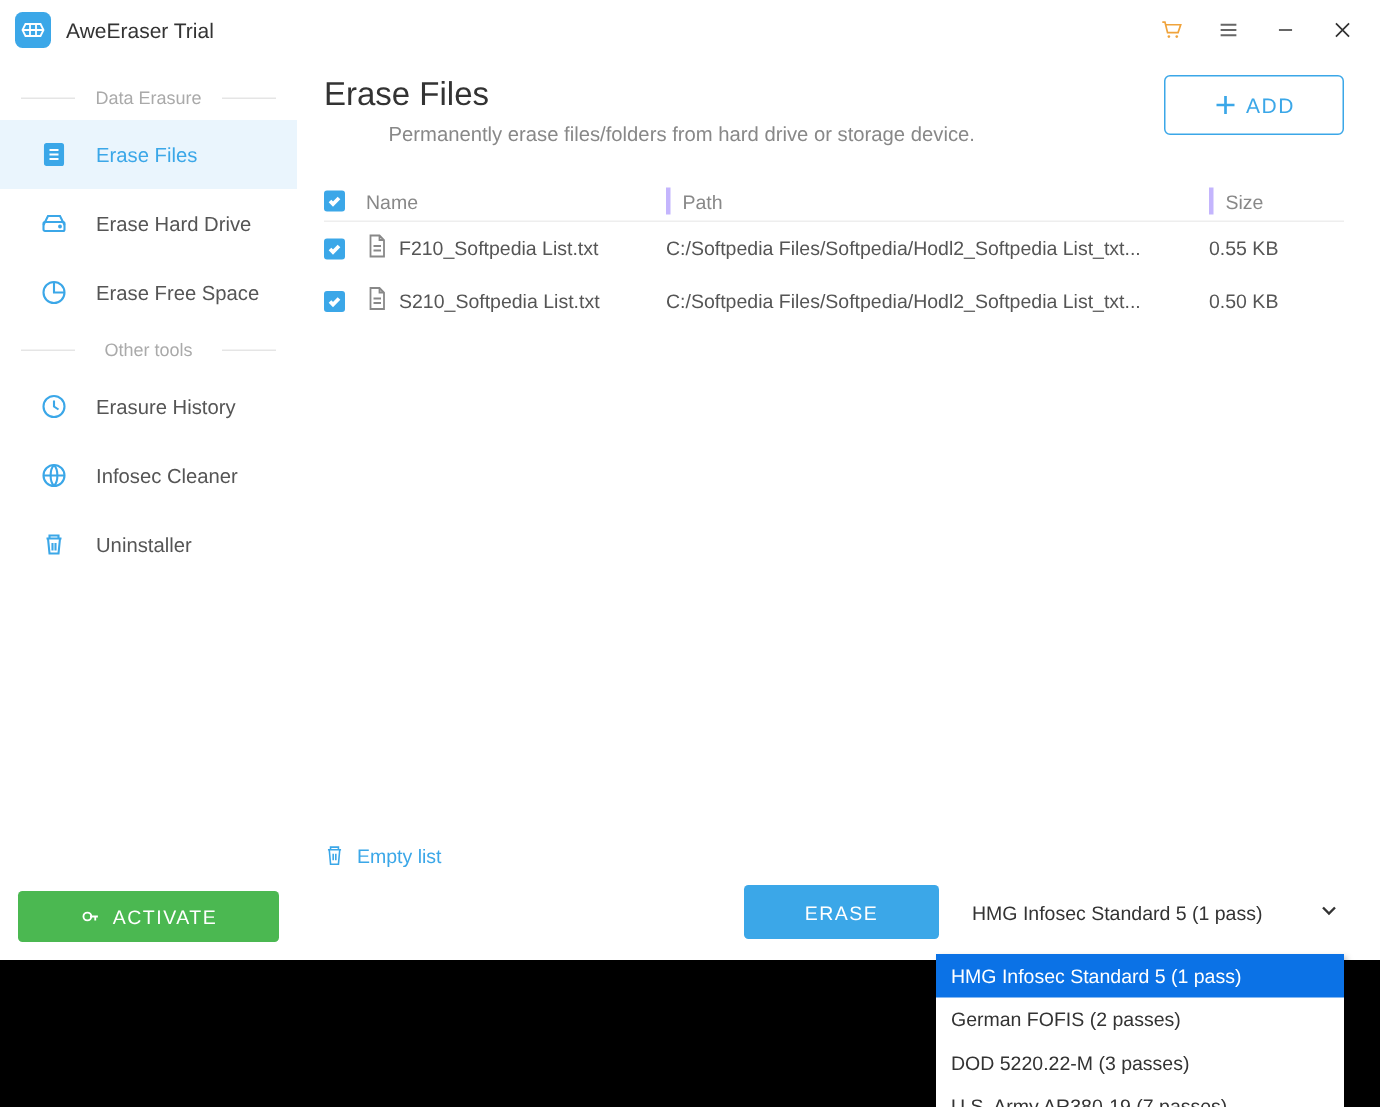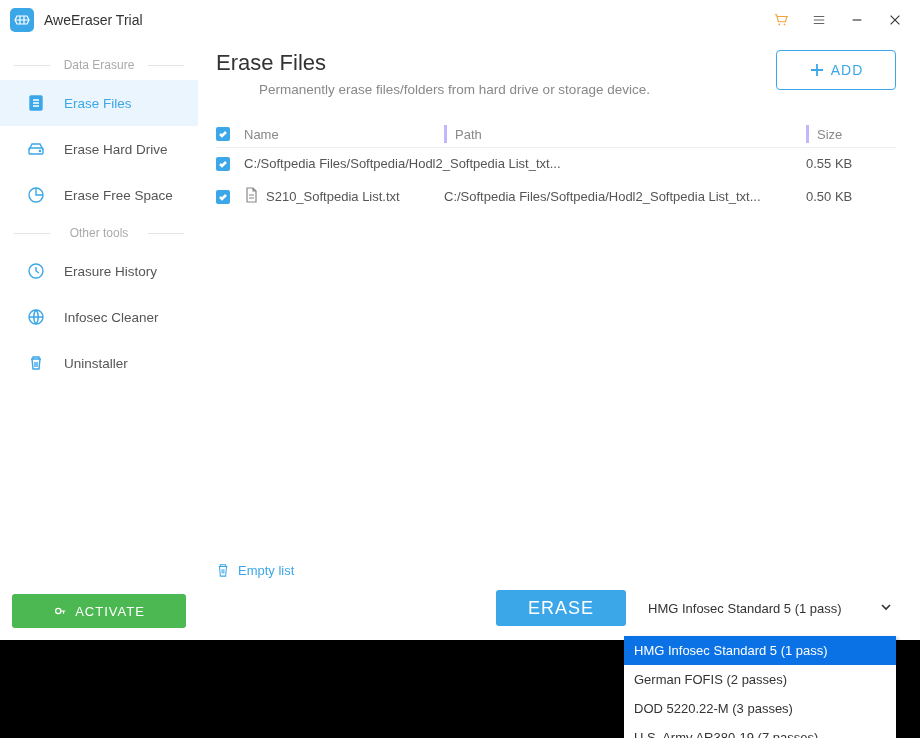--- a/index.html
+++ b/index.html
@@ -53,21 +53,21 @@
 .row .col-name { gap: 8px; }
 .checkbox { width: 14px; height: 14px; background: #3ba7e8; border-radius: 2px; display: flex; align-items: center; justify-content: center; }
 .checkbox svg { width: 10px; height: 10px; stroke: #fff; stroke-width: 2.5; fill: none; }
 .file-icon svg { width: 14px; height: 16px; stroke: #888; fill: none; stroke-width: 1.2; }
 
 .main-spacer { flex: 1; }
 .empty-list { display: flex; align-items: center; gap: 8px; color: #3ba7e8; font-size: 13px; cursor: pointer; margin-bottom: 12px; }
 .empty-list svg { width: 14px; height: 16px; stroke: #3ba7e8; fill: none; stroke-width: 1.2; }
 
 .footer { display: flex; align-items: center; gap: 18px; margin-bottom: 4px; }
-.erase-btn { margin-left: 280px; width: 130px; height: 36px; background: #3ba7e8; color: #fff; border-radius: 3px; display: flex; align-items: center; justify-content: center; letter-spacing: 1px; font-size: 18px; cursor: pointer; }
+.erase-btn { margin-left: 280px; width: 130px; height: 36px; background: #3ba7e8; color: #fff; border-radius: 3px; display: flex; align-items: center; justify-content: center; letter-spacing: 1px; font-size: 13px; cursor: pointer; }
 .algo-select { flex: 1; height: 28px; font-size: 13px; color: #333; display: flex; align-items: center; justify-content: space-between; cursor: pointer; padding: 0 4px; position: relative; }
 .chev svg { width: 12px; height: 12px; }
 
 
 .dropdown { position: absolute; right: 24px; top: 596px; width: 272px; background: #fff; box-shadow: 2px 2px 4px rgba(0,0,0,.25); z-index: 10; }
 .dd-item { padding: 7px 10px; font-size: 13px; color: #333; cursor: pointer; }
 .dd-item.selected { background: #0b72e6; color: #fff; }
 </style>
 </head>
 <body>
@@ -211,20 +211,26 @@
       </div>
 
       <div id="rows">
           <div class="row">
             <div class="col-check">
               <div class="checkbox">
                 <svg viewBox="0 0 10 10">
                   <path d="M2 5l2 2 4-4"></path>
                 </svg>
               </div>
+            </div>
+            <div class="col-name">
+              <span class="file-icon"><svg viewBox="0 0 14 16">
+                  <path d="M3 1h6l3 3v11H3z M9 1v3h3 M5 8h5 M5 11h5"></path>
+                </svg></span>
+              <span>F210_Softpedia List.txt</span>
             </div>
             <div class="col-path">C:/Softpedia Files/Softpedia/Hodl2_Softpedia List_txt...</div>
             <div class="col-size">0.55 KB</div>
           </div>
           <div class="row">
             <div class="col-check">
               <div class="checkbox">
                 <svg viewBox="0 0 10 10">
                   <path d="M2 5l2 2 4-4"></path>
                 </svg>

